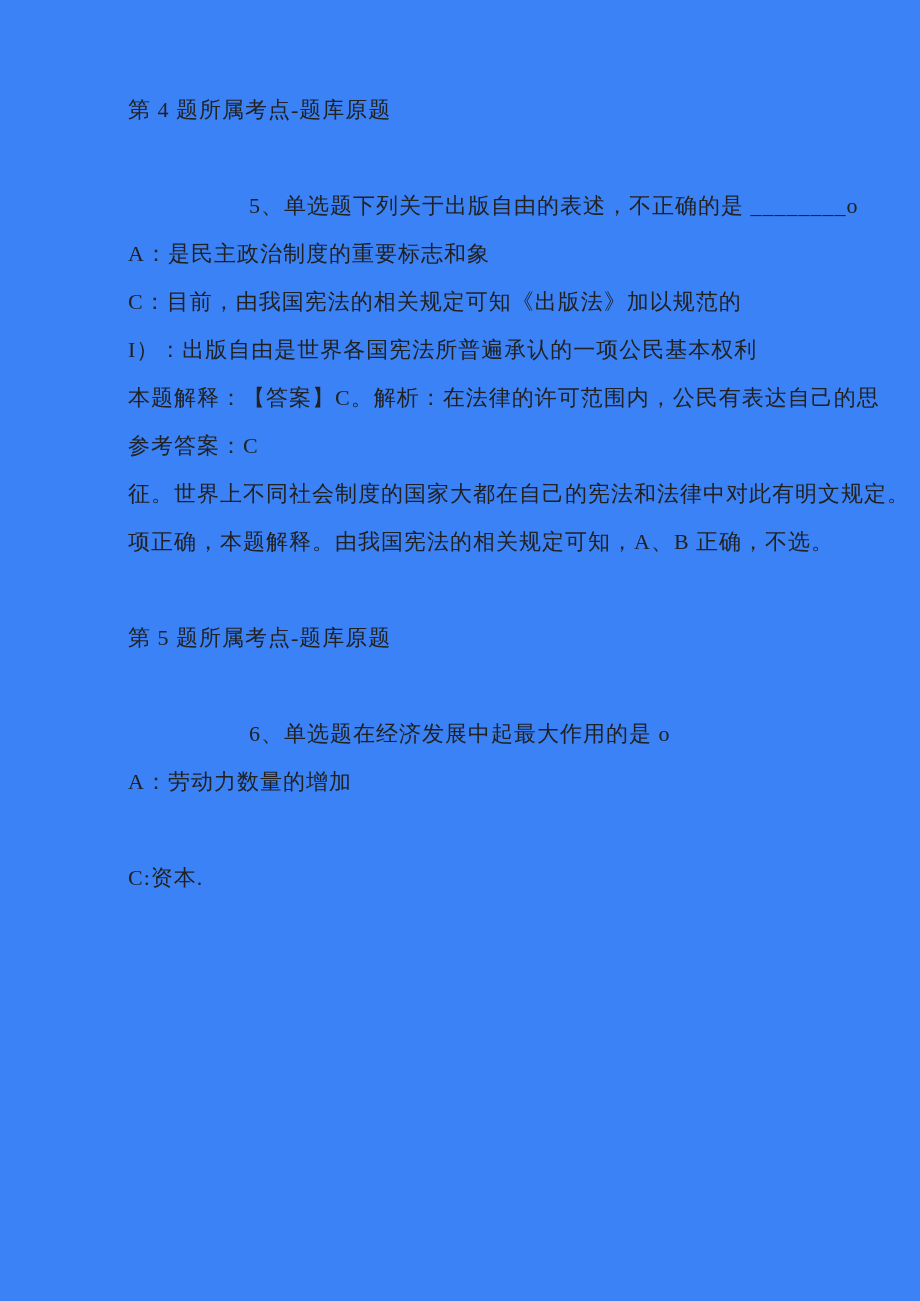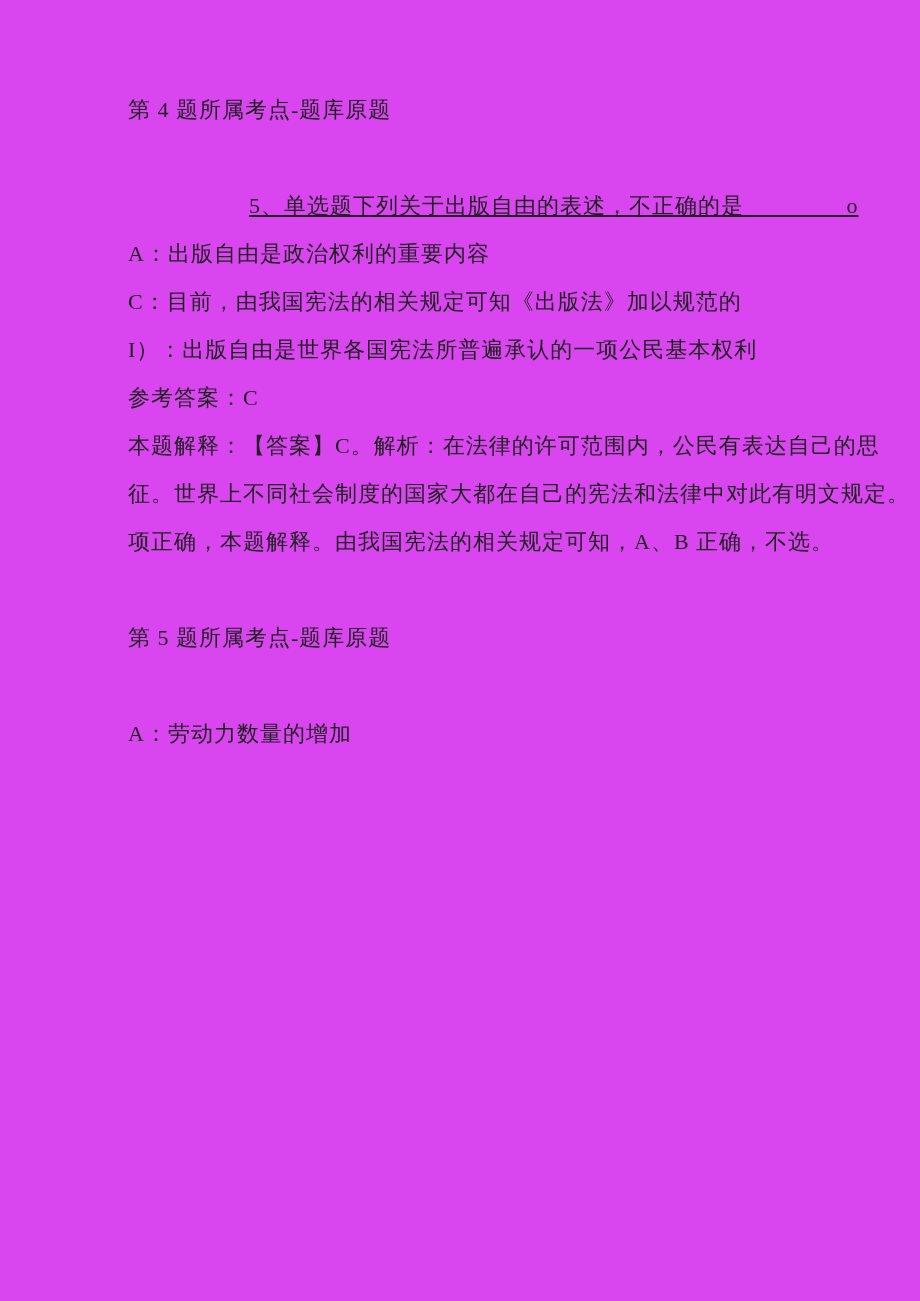--- a/index.html
+++ b/index.html
@@ -4,77 +4,78 @@
 <style>
   html, body {
     margin: 0;
     padding: 0;
     background: #ffffff;
   }
   .page {
     position: relative;
     width: 920px;
     height: 1301px;
-    background: #d946ef;
+    background: #3b82f6;
     box-sizing: border-box;
     padding: 86px 100px 0 128px;
     font-family: "Liberation Serif", "DejaVu Serif", serif;
     font-size: 22px;
     color: #212121;
     letter-spacing: 1px;
     overflow: hidden;
   }
   .line {
     height: 48px;
     line-height: 48px;
     white-space: pre;
   }
   .line.blank {
     
   }
   .line.indent {
     padding-left: 121px;
-    text-decoration: underline;
   }
 </style>
 </head>
 <body>
 
 <div class="page">
 
   <div class="line">第 4 题所属考点-题库原题</div>
 
   <div class="line blank"></div>
 
   <div class="line indent">5、单选题下列关于出版自由的表述，不正确的是 ________o</div>
 
-  <div class="line">A：出版自由是政治权利的重要内容</div>
+  <div class="line">A：是民主政治制度的重要标志和象</div>
 
 
   <div class="line">C：目前，由我国宪法的相关规定可知《出版法》加以规范的</div>
 
   <div class="line">I）：出版自由是世界各国宪法所普遍承认的一项公民基本权利</div>
 
+  <div class="line">本题解释：【答案】C。解析：在法律的许可范围内，公民有表达自己的思</div>
+
   <div class="line">参考答案：C</div>
-
-  <div class="line">本题解释：【答案】C。解析：在法律的许可范围内，公民有表达自己的思</div>
 
 
 
   <div class="line">征。世界上不同社会制度的国家大都在自己的宪法和法律中对此有明文规定。</div>
 
 
   <div class="line">项正确，本题解释。由我国宪法的相关规定可知，A、B 正确，不选。</div>
 
   <div class="line blank"></div>
 
   <div class="line">第 5 题所属考点-题库原题</div>
 
   <div class="line blank"></div>
 
+  <div class="line indent">6、单选题在经济发展中起最大作用的是 o</div>
 
   <div class="line">A：劳动力数量的增加</div>
 
 
   <div class="line blank"></div>
 
+  <div class="line">C:资本.</div>
 
 </div>
 
 </body></html>

